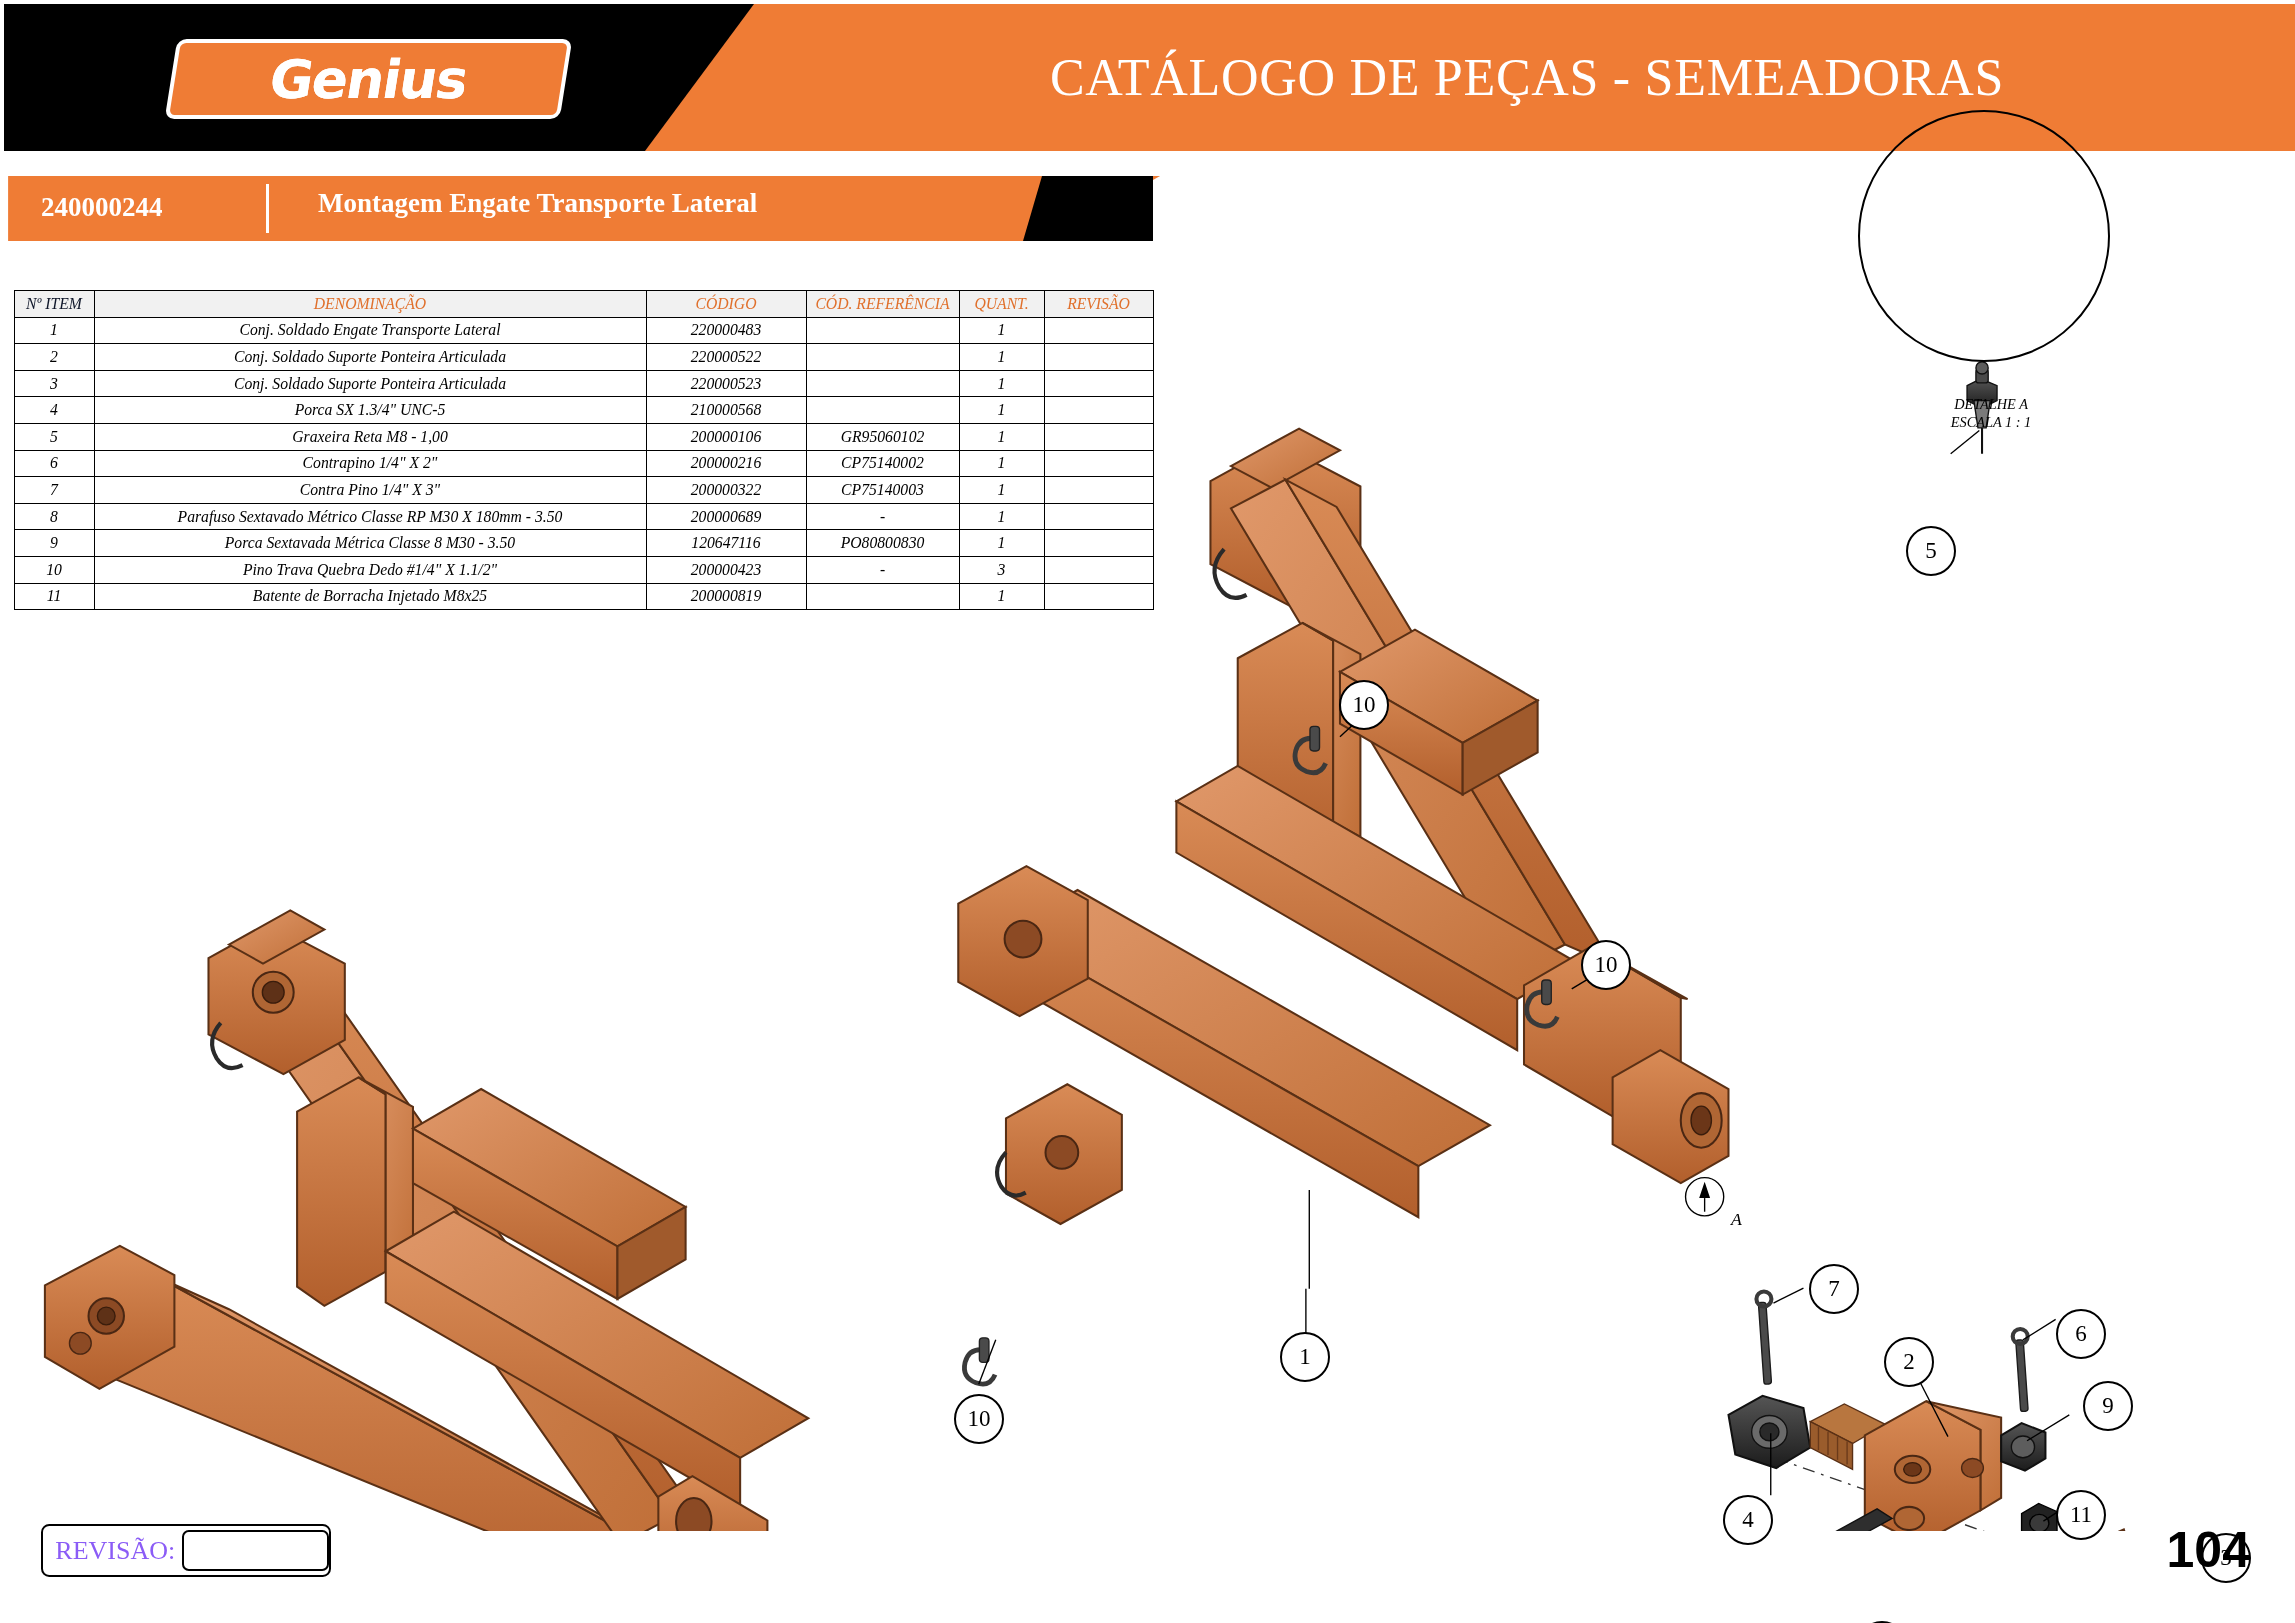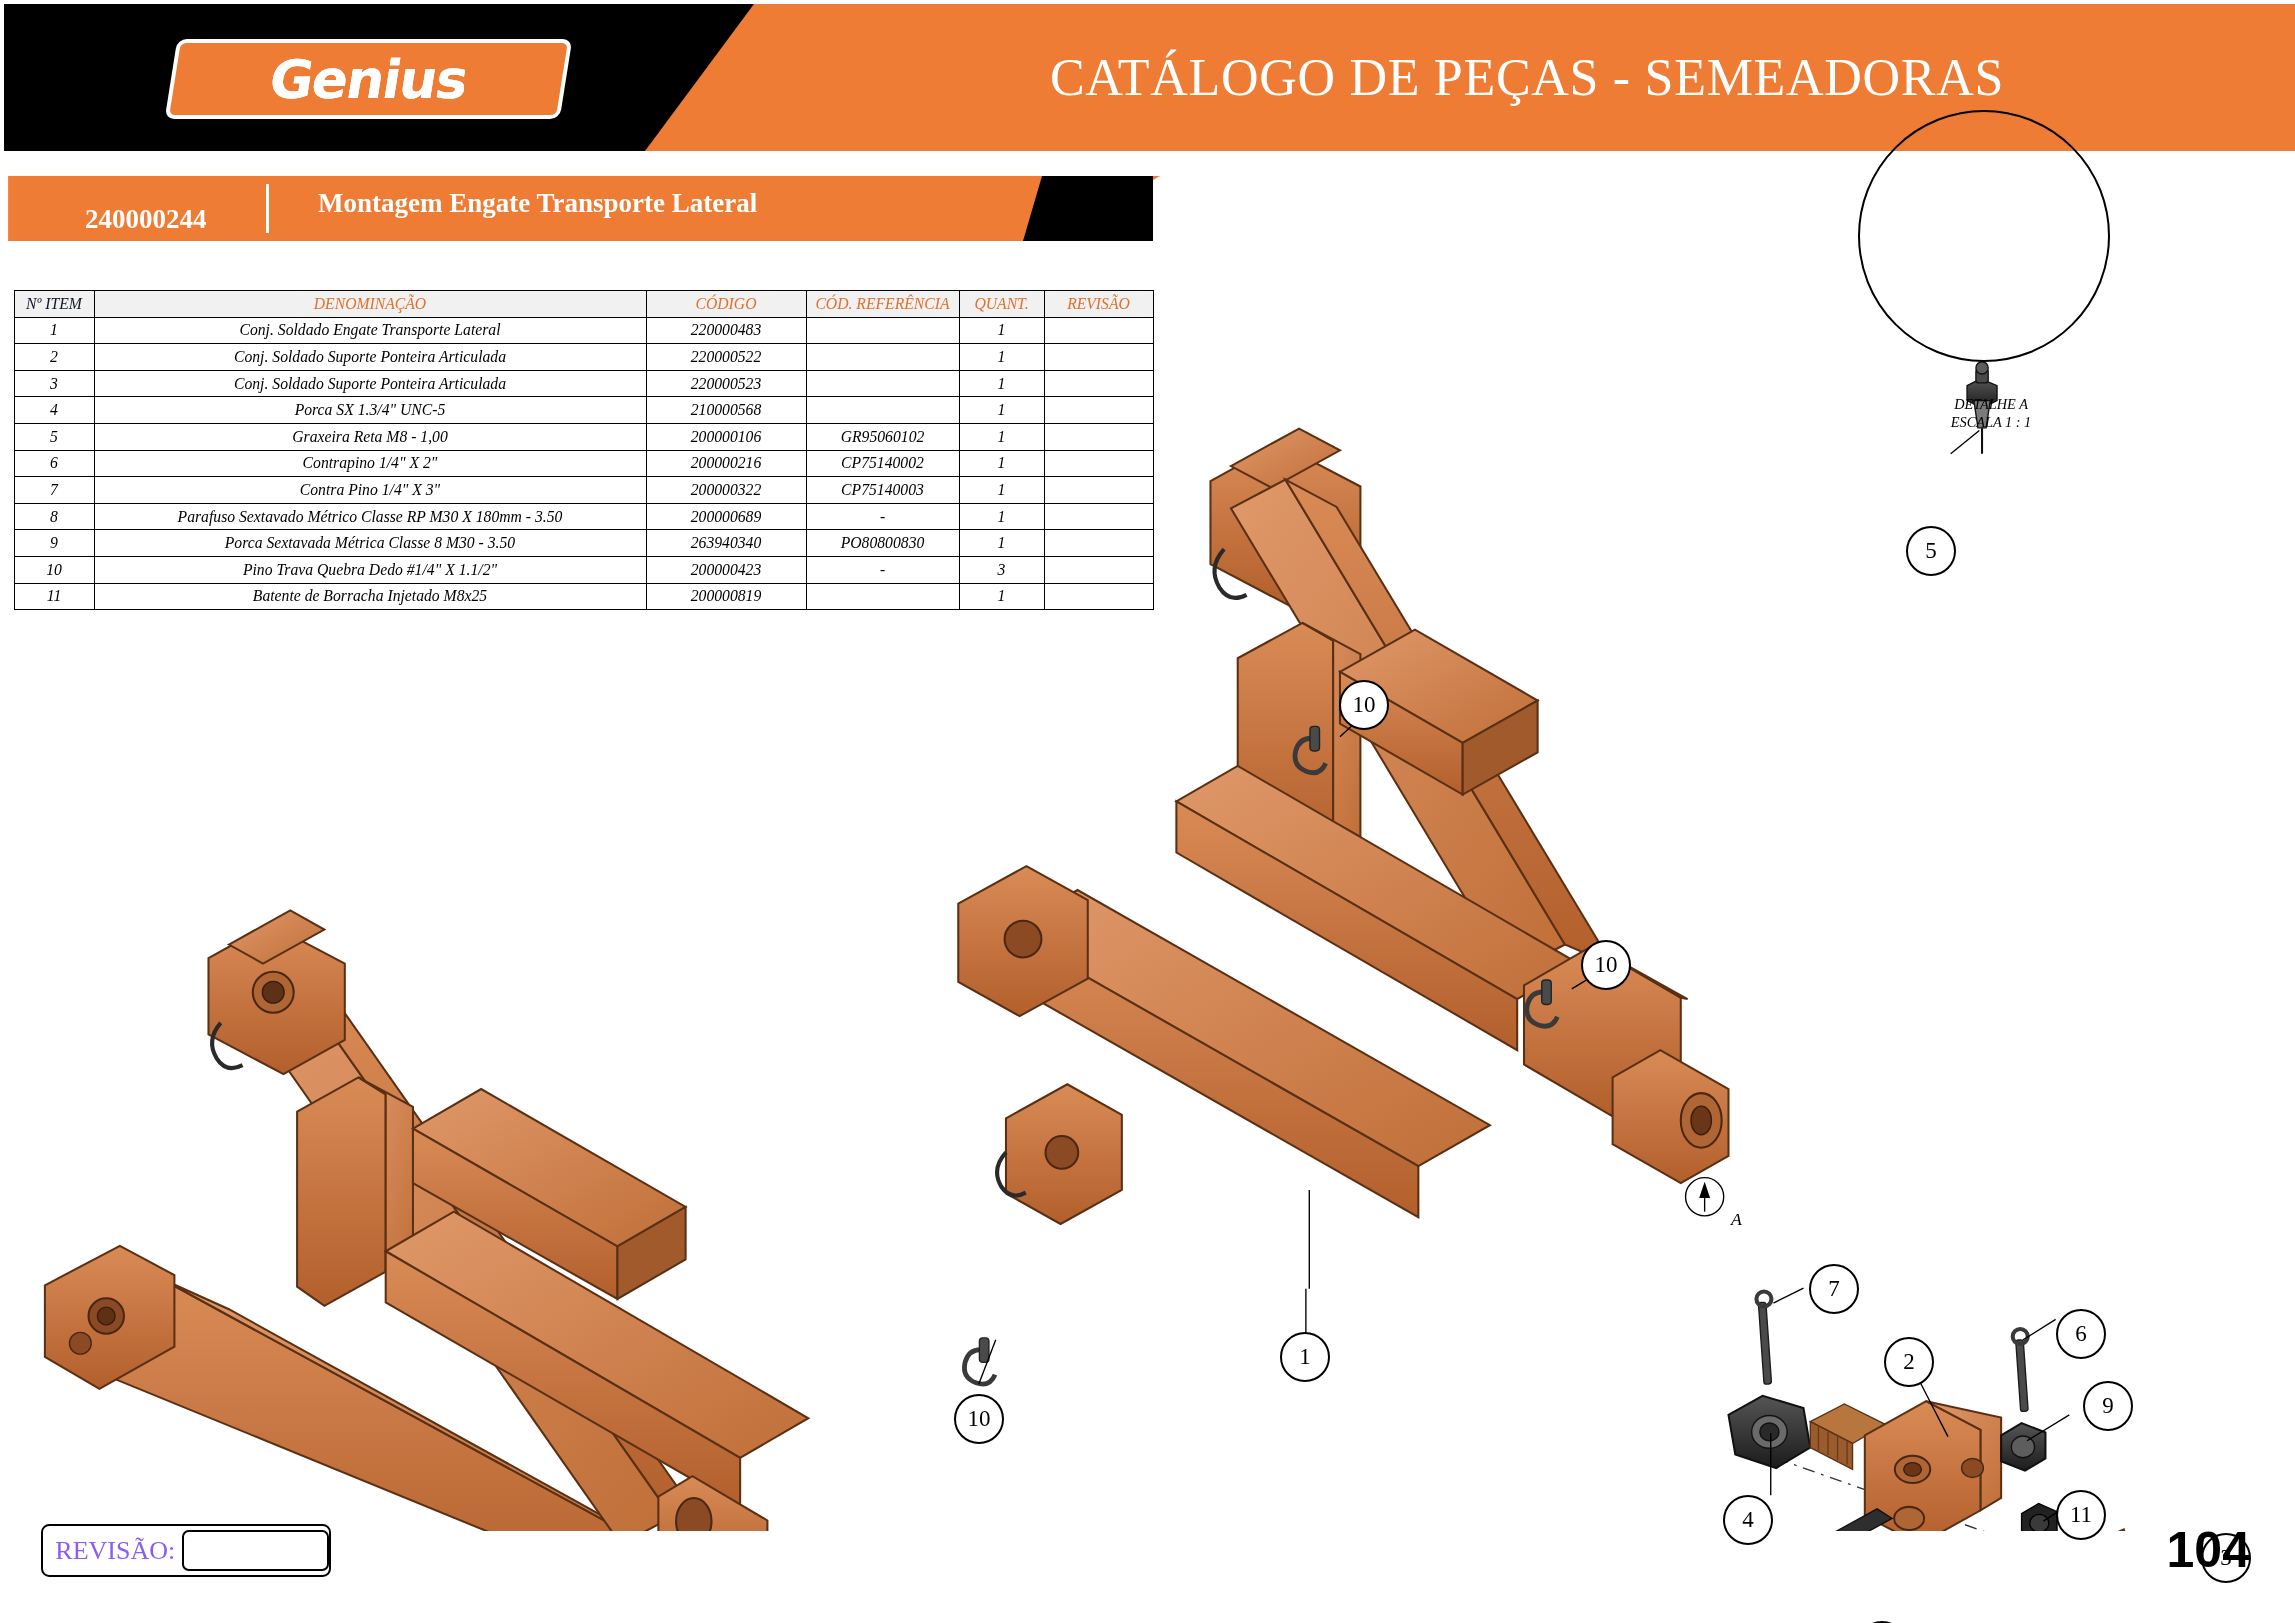--- a/index.html
+++ b/index.html
@@ -60,24 +60,23 @@
     position:absolute; left:4.1px; top:172px; width:1152px; height:65px;
     background:#ef7c35;
     clip-path: polygon(0 0, 1152px 0, 1036px 65px, 0 65px);
   }
   .titlebar-black {
     position:absolute; left:1019px; top:172px; width:130px; height:65px;
     background:#000000;
     clip-path: polygon(19px 0, 130px 0, 130px 65px, 0 65px);
   }
   .code-no {
-    position:absolute; left:37px; top:200px;
+    position:absolute; left:37px; top:188px;
     font-size:27px; font-weight:bold; color:#ffffff;
     font-family:"Liberation Serif", serif;
-    margin-left:44px;
   }
   .vdiv {
     position:absolute; left:262px; top:180px; width:3.4px; height:49px;
     background:#ffffff;
   }
   .assembly-name {
     position:absolute; left:314px; top:184px;
     font-size:27px; font-weight:bold; color:#ffffff;
     font-family:"Liberation Serif", serif;
   }
@@ -248,21 +247,21 @@
         <td>8</td>
         <td>Parafuso Sextavado Métrico Classe RP M30 X 180mm - 3.50</td>
         <td>200000689</td>
         <td>-</td>
         <td>1</td>
         <td></td>
       </tr>
       <tr>
         <td>9</td>
         <td>Porca Sextavada Métrica Classe 8 M30 - 3.50</td>
-        <td>263940340</td>
+        <td>120647116</td>
         <td>PO80800830</td>
         <td>1</td>
         <td></td>
       </tr>
       <tr>
         <td>10</td>
         <td>Pino Trava Quebra Dedo #1/4" X 1.1/2"</td>
         <td>200000423</td>
         <td>-</td>
         <td>3</td>

